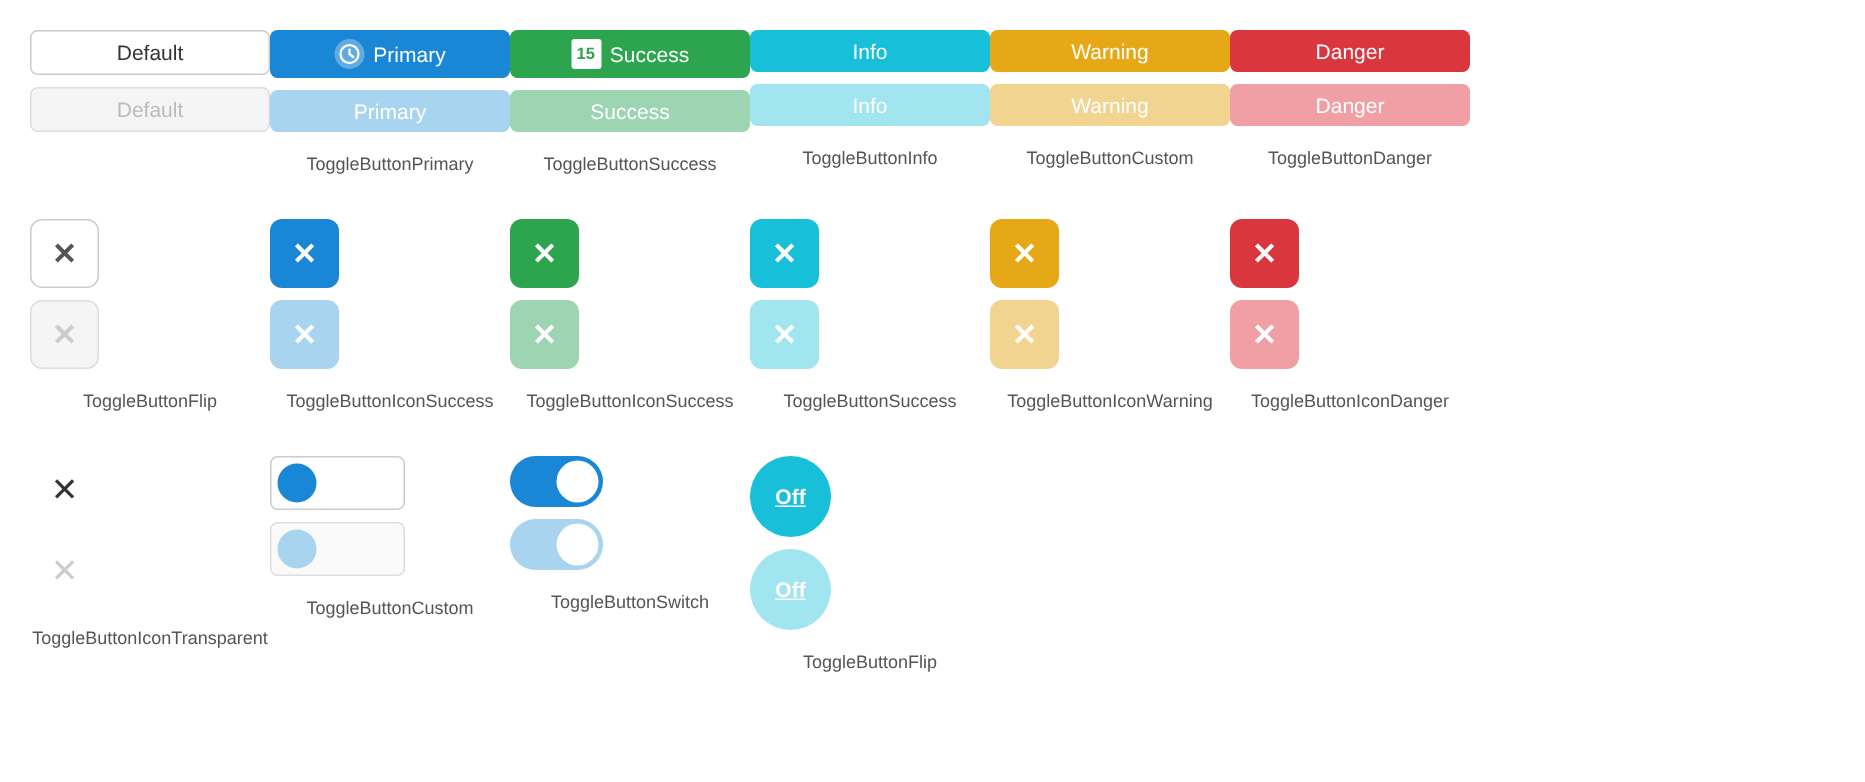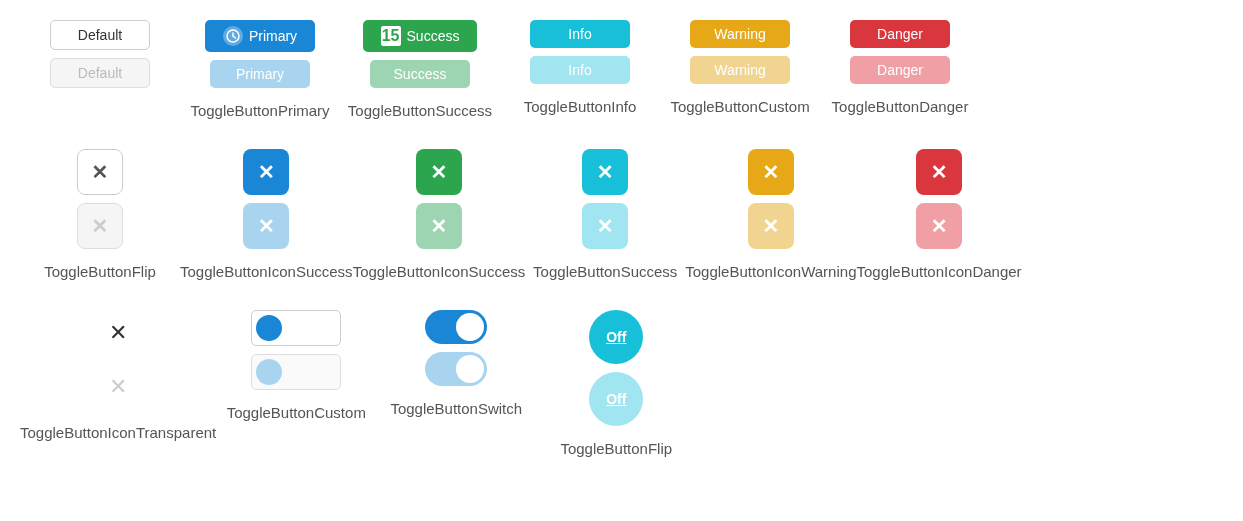--- a/index.html
+++ b/index.html
@@ -19,28 +19,27 @@
 
     .row {
       display: flex;
       align-items: flex-start;
       gap: 0;
     }
 
     .col {
       display: flex;
       flex-direction: column;
-      align-items: center;
       gap: 8px;
       min-width: 160px;
     }
 
     .col-label {
       margin-top: 6px;
-      font-size: 15px;
+      font-size: 12px;
       color: #555;
       text-align: center;
       white-space: nowrap;
     }
 
     
     .btn {
       display: inline-flex;
       align-items: center;
       justify-content: center;
@@ -270,21 +269,21 @@
           </svg>
         </span>
         <span>Primary</span>
       </button>
       <button class="btn btn-primary-disabled">Primary</button>
       <span class="col-label">ToggleButtonPrimary</span>
     </div>
 
     <div class="col">
       <button class="btn btn-success">
-        <span class="calendar-icon" style="color:#2da44e; background:#fff; font-size:16px; padding:1px 3px; border-radius:2px;">15</span>
+        <span class="calendar-icon" style="color:#2da44e; background:#fff; font-size:11px; padding:1px 3px; border-radius:2px;">15</span>
         <span>Success</span>
       </button>
       <button class="btn btn-success-disabled">Success</button>
       <span class="col-label">ToggleButtonSuccess</span>
     </div>
 
     <div class="col">
       <button class="btn btn-info">Info</button>
       <button class="btn btn-info-disabled">Info</button>
       <span class="col-label">ToggleButtonInfo</span>

